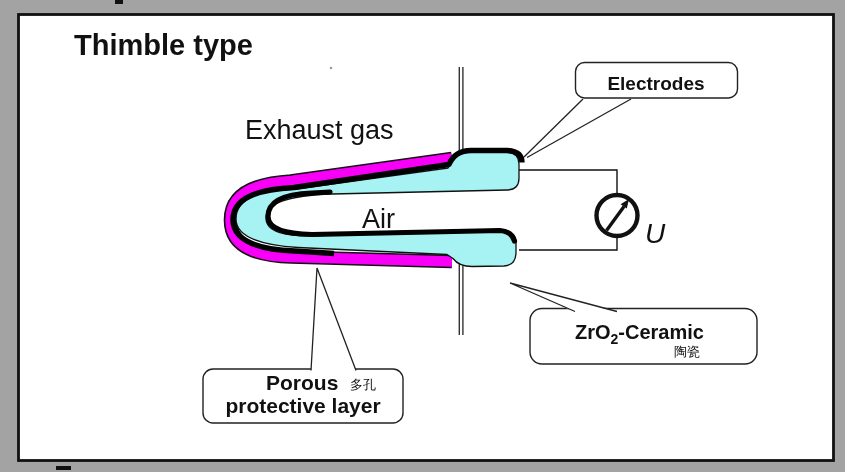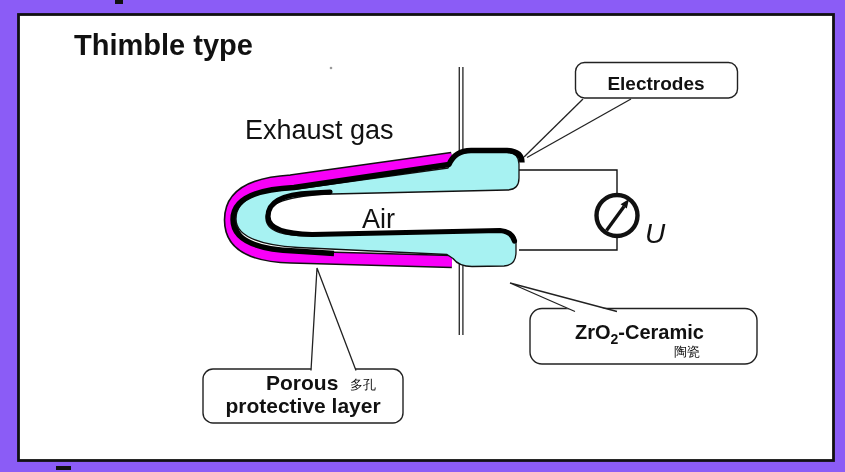--- a/index.html
+++ b/index.html
@@ -1,16 +1,16 @@
 <!DOCTYPE html>
 <html><head>
 <meta charset="utf-8">
 <style>
   html,body{margin:0;padding:0;background:#ffffff;}
-  .stage{position:relative;width:845px;height:472px;background:#8b5cf6;overflow:hidden;
+  .stage{position:relative;width:845px;height:472px;background:#a3a3a3;overflow:hidden;
          font-family:"Liberation Sans", sans-serif;}
   svg{display:block}
   text{font-family:"Liberation Sans", sans-serif; fill:#111;}
   .t-title{font-size:29px;font-weight:bold;}
   .t-plain{font-size:27px;}
   .t-box{font-size:19px;font-weight:bold;}
   .t-box2{font-size:20px;font-weight:bold;}
   .t-box3{font-size:21px;font-weight:bold;}
   .t-cn{font-size:13px;}
   .t-u{font-size:28px;font-style:italic;}

